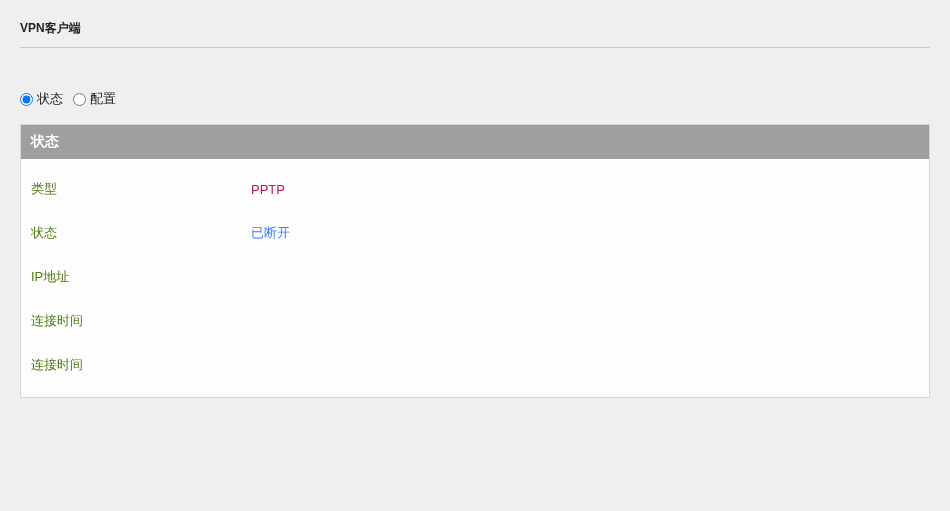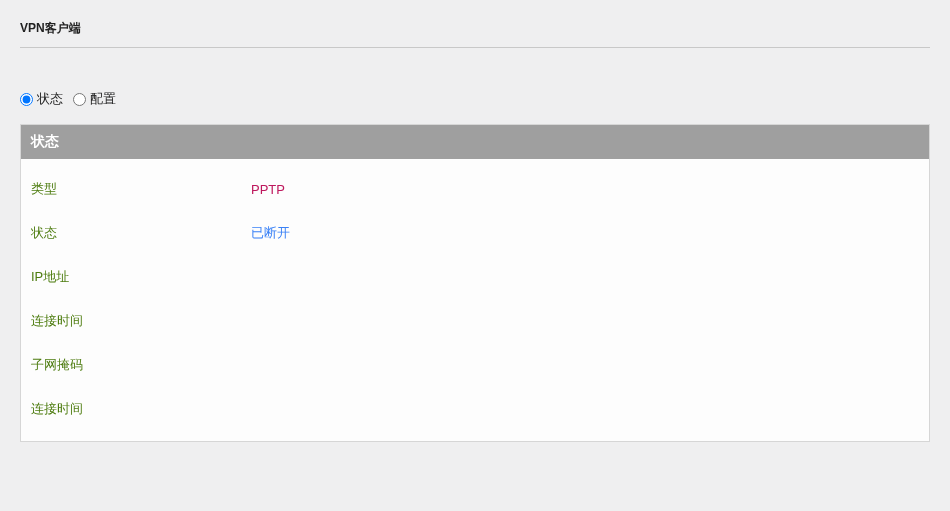--- a/index.html
+++ b/index.html
@@ -104,24 +104,20 @@
     <div class="kv-row">
       <div class="kv-label">IP地址</div>
       <div class="kv-value"></div>
     </div>
 
     <div class="kv-row">
       <div class="kv-label">连接时间</div>
       <div class="kv-value"></div>
     </div>
 
-    <div class="kv-row">
-      <div class="kv-label">子网掩码</div>
-      <div class="kv-value"></div>
-    </div>
 
     <div class="kv-row">
       <div class="kv-label">连接时间</div>
       <div class="kv-value"></div>
     </div>
 
 
 
   </div>
 </div>

